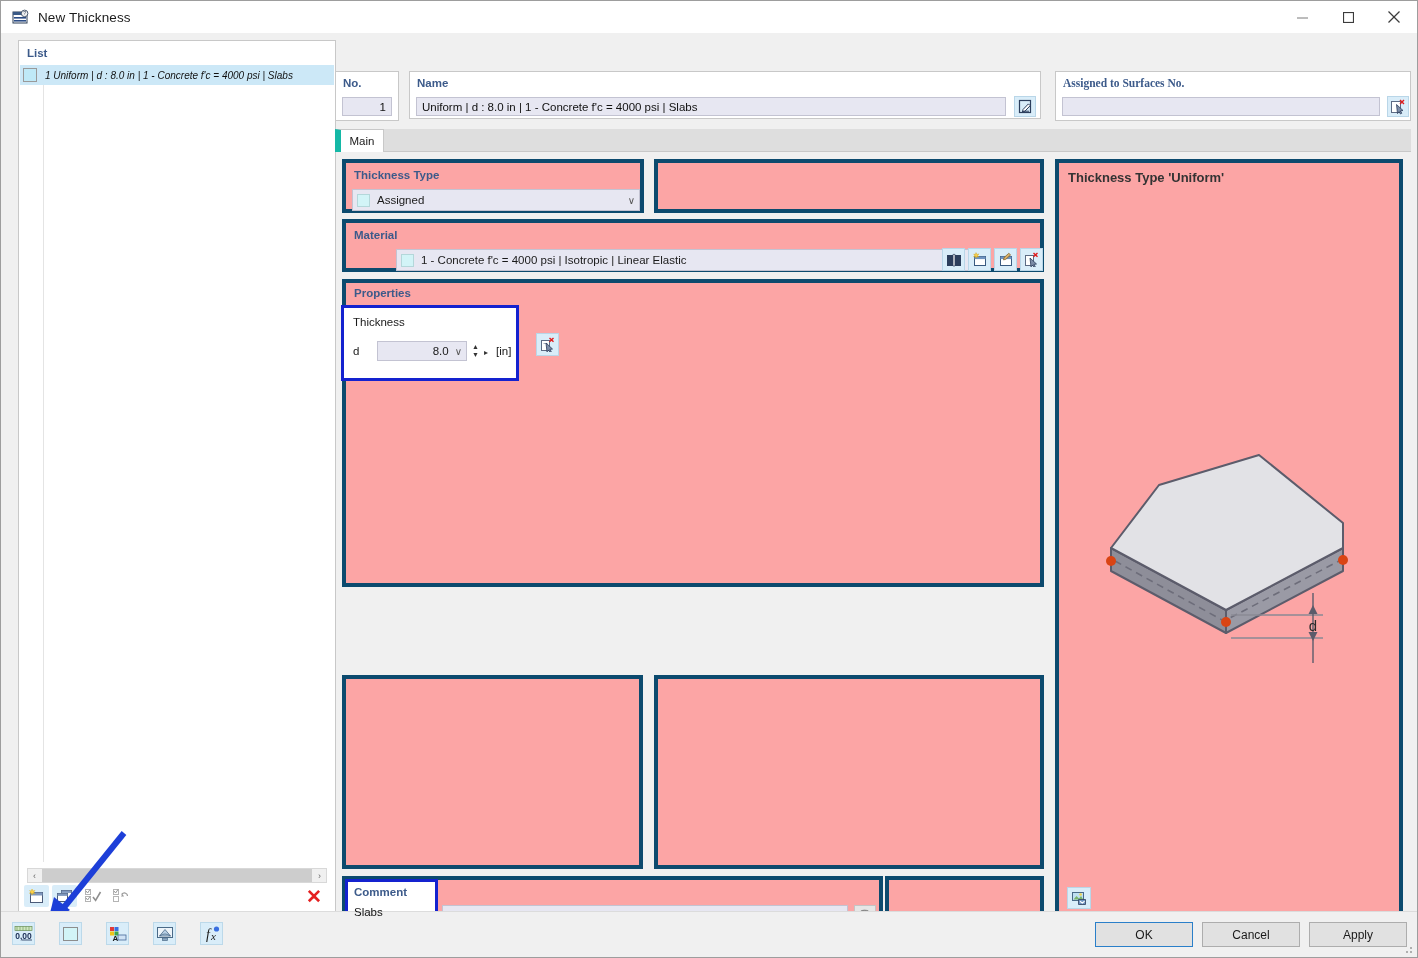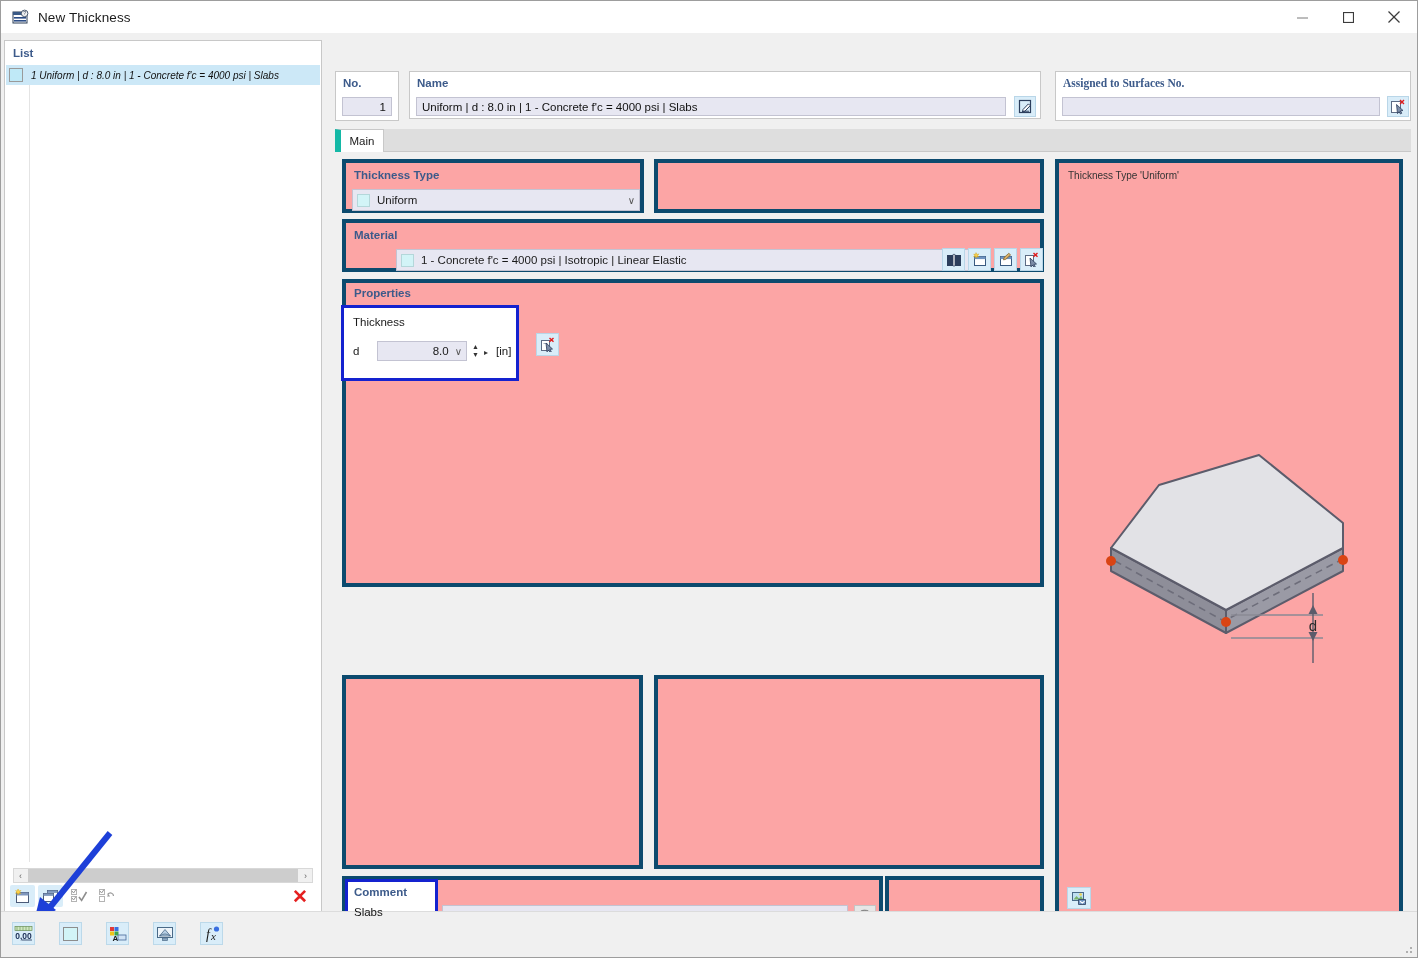--- a/index.html
+++ b/index.html
@@ -43,21 +43,21 @@
 
   
   .body-area {
     position: absolute; top: 32px; left: 0;
     width: 1416px; height: 880px;
     background: #f0f0f0;
   }
 
   
   .list-panel {
-    position: absolute; left: 3px; top: 7px;
+    position: absolute; left: 17px; top: 7px;
     width: 318px; height: 872px;
     background: #ffffff;
     border: 1px solid #c8c8c8;
   }
   .group-label {
     color: #3c5a8a; font-weight: bold; font-size: 11.5px;
   }
   .list-title { position: absolute; left: 8px; top: 6px; }
   .list-rows { position: absolute; left: 1px; top: 24px; right:1px; bottom: 48px; }
   .list-row {
@@ -207,22 +207,22 @@
     position: absolute; left: 96px; top: 25px; width: 406px; height: 20px;
     background: #e7e7f2; border: 1px solid #c3c3d2;
     display: flex; align-items: center; padding: 0 5px; font-size: 11.5px;
   }
   .comment-btn {
     position: absolute; left: 508px; top: 25px; width: 22px; height: 21px;
     background: #e6e6e6; border: 1px solid #c4c4c4;
     display:flex; align-items:center; justify-content:center;
   }
 
-  .prev-title { position: absolute; left: 9px; top: 7px; font-size: 10px;
-                color: #333; font-weight: normal; }
+  .prev-title { position: absolute; left: 9px; top: 7px; font-size: 13px;
+                color: #333; font-weight: bold; }
   .prev-btn {
     position: absolute; left: 8px; bottom: 8px; width: 24px; height: 22px;
     background: #d9edf9; border: 1px solid #b9d6e8;
     display:flex; align-items:center; justify-content:center;
   }
 
   
   .bottombar {
     position: absolute; left: 0; bottom: 0; width: 1416px; height: 46px;
     background: #f0f0f0; border-top: 1px solid #dcdcdc;
@@ -372,21 +372,21 @@
     <div class="tabstrip">
       <div class="tab">
         <span>Main</span>
       </div>
     </div>
 
     <div class="panel type-panel">
       <span class="group-label" style="position:absolute;left:8px;top:6px;">Thickness Type</span>
       <div class="combo type-combo">
         <span class="sw"></span>
-        <span class="cv">Uniform</span>
+        <span class="cv">Assigned</span>
         <span class="chev">∨</span>
       </div>
     </div>
     <div class="panel type-right"></div>
 
     <div class="panel mat-panel">
       <span class="group-label" style="position:absolute;left:8px;top:6px;">Material</span>
       <div class="combo mat-combo">
         <span class="sw"></span>
         <span class="cv">1 - Concrete f'c = 4000 psi | Isotropic | Linear Elastic</span>
@@ -548,20 +548,25 @@
       </span>
       <span class="si">
         <svg width="18" height="16" viewBox="0 0 18 16">
           <text x="3" y="13" font-size="14" fill="#1a1a1a" font-family="Liberation Serif, serif" font-style="italic">f</text>
           <text x="8" y="14" font-size="11" fill="#1a1a1a" font-family="Liberation Serif, serif" font-style="italic">x</text>
           <circle cx="13.5" cy="3" r="2.6" fill="#3a6fe0"></circle>
         </svg>
       </span>
     </div>
 
+    <div class="btnrow">
+      <div class="dlg-btn primary">OK</div>
+      <div class="dlg-btn">Cancel</div>
+      <div class="dlg-btn">Apply</div>
+    </div>
 
     <svg class="grip" viewBox="0 0 10 10">
       <circle cx="7" cy="7" r="1" fill="#9a9a9a"></circle>
       <circle cx="3" cy="7" r="1" fill="#9a9a9a"></circle>
       <circle cx="7" cy="3" r="1" fill="#9a9a9a"></circle>
     </svg>
   </div>
 
 </div>
 

